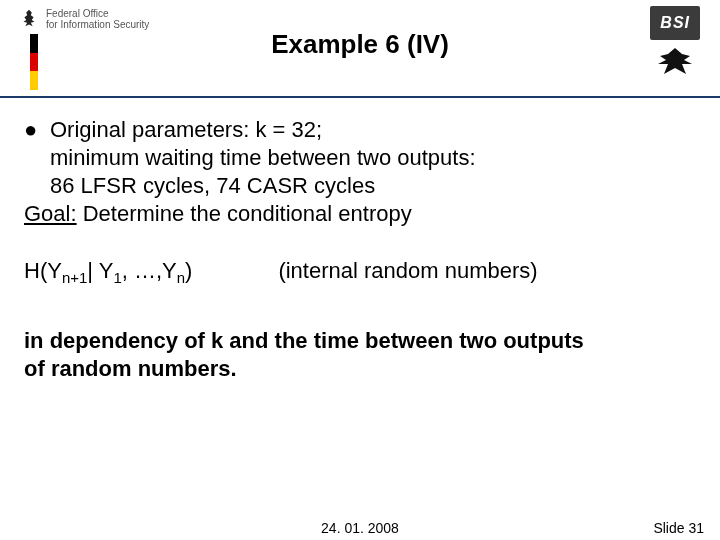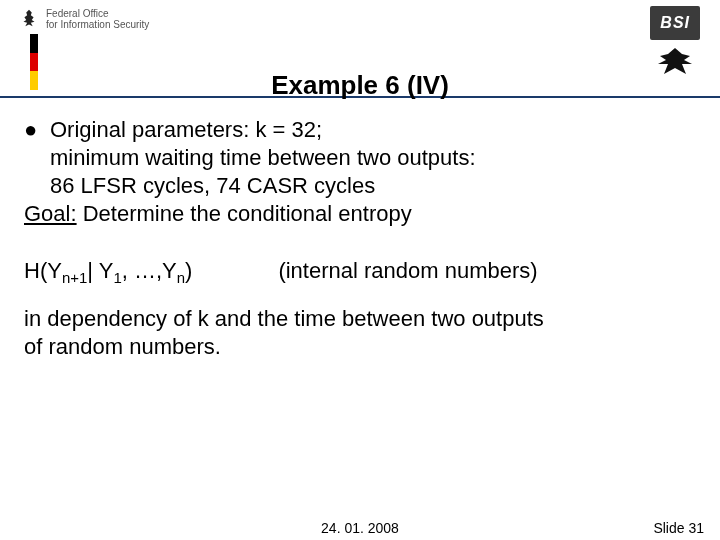--- a/index.html
+++ b/index.html
@@ -63,21 +63,21 @@
     border-radius: 2px;
     letter-spacing: 1px;
   }
   .bsi-eagle {
     margin-top: 4px;
   }
   .title {
     text-align: center;
     font-size: 26px;
     font-weight: bold;
-    padding-top: 70px;
+    padding-top: 29px;
   }
   .divider {
     border: none;
     border-top: 2px solid #1a3a6a;
     margin: 6px 0 0 0;
   }
   .content {
     padding: 18px 24px 0 24px;
     font-size: 22px;
     line-height: 1.28;
@@ -102,21 +102,22 @@
     display: inline-block;
   }
   sub {
     font-size: 0.68em;
     vertical-align: sub;
   }
   .entropy-note {
     margin-left: 54px;
   }
   .dep-line {
-    margin-top: 18px;
+    margin-top: 40px;
+    font-weight: bold;
   }
   .footer {
     position: absolute;
     bottom: 20px;
     left: 0;
     width: 100%;
     font-size: 14px;
     color: #000;
   }
   .footer-left   { position: absolute; left: 50px; margin-top: 48px; }

